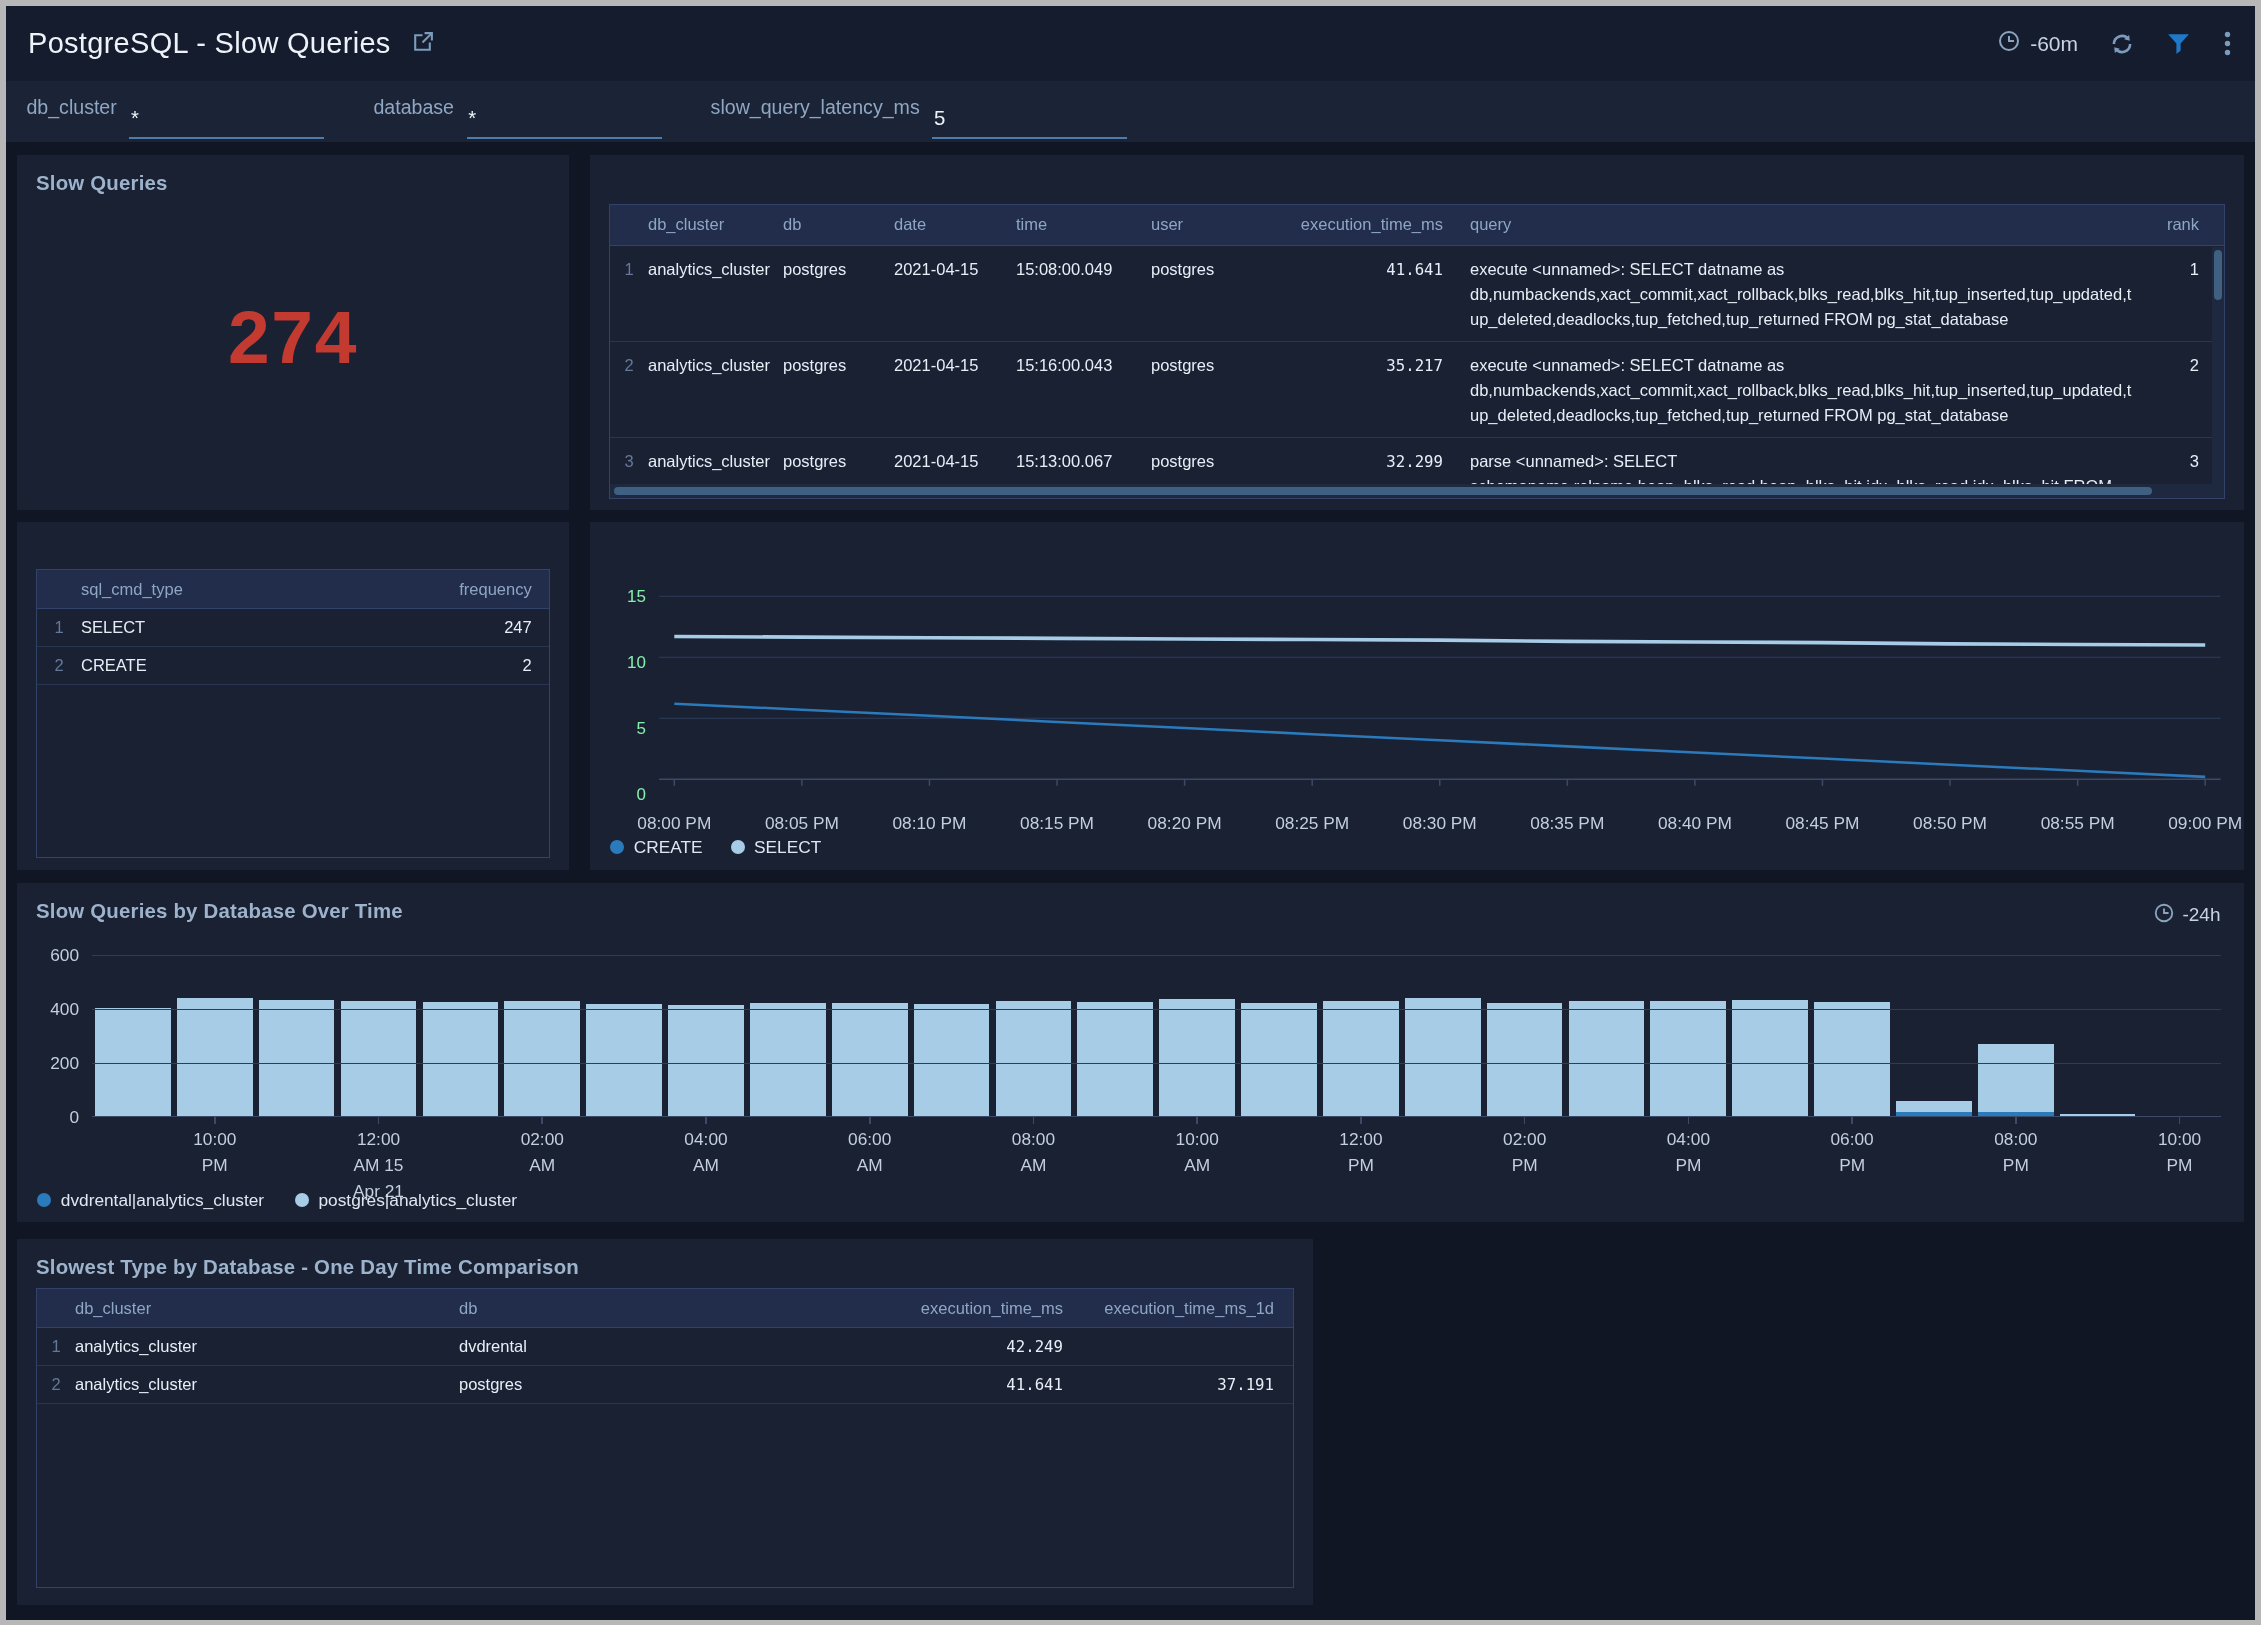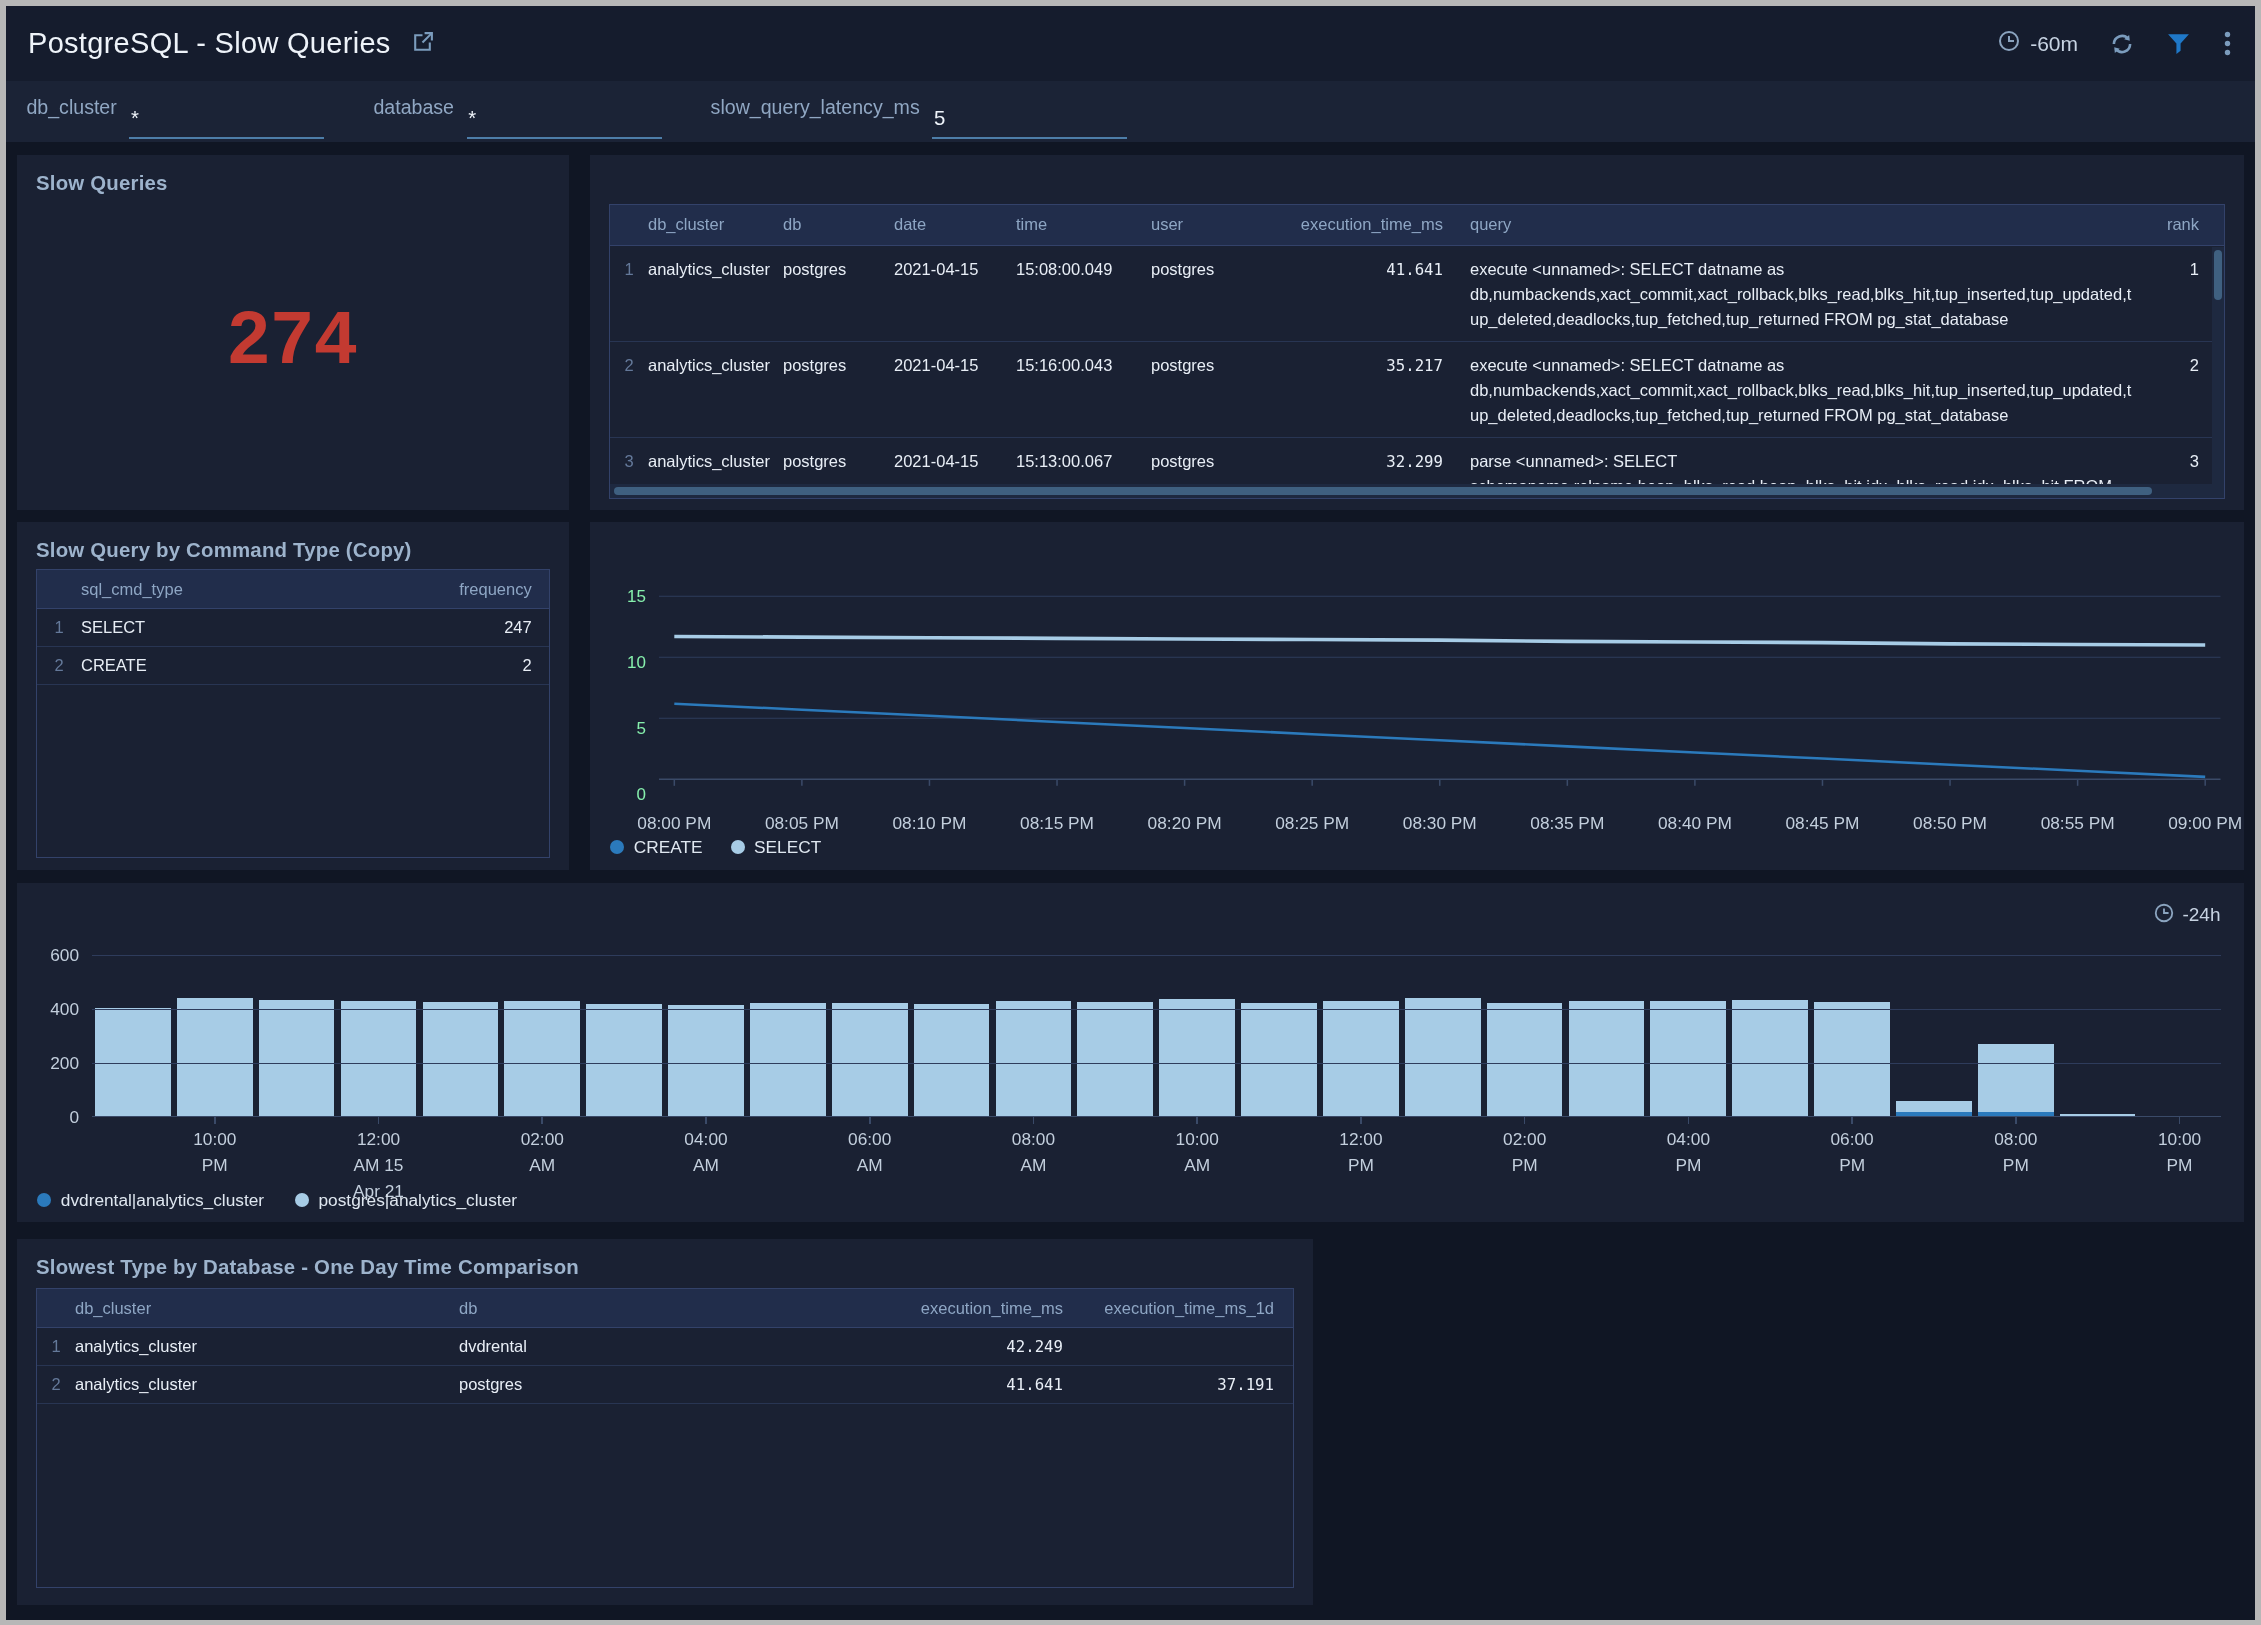--- a/index.html
+++ b/index.html
@@ -216,21 +216,20 @@
             </div>
           <div class="hsb">
               <div class="hsb-thumb"></div>
             </div>
         </div>
       </div>
     </div>
 
     <div class="row row2">
       <div class="panel pC">
-        <div class="p-title">Slow Query by Command Type (Copy)</div>
         <div class="tbox cmd-box">
           <div class="thead cmd-grid cmd-head">
             <span></span>
             <span>sql_cmd_type</span>
             <span class="c-right">frequency</span>
           </div>
           <div>
               <div class="trow cmd-grid cmd-row">
                 <div class="c-num">1</div>
                 <div>SELECT</div>
@@ -298,20 +297,21 @@
           <div class="leg-item">
             <span class="leg-dot" id="dot-select" style="background: rgb(167, 204, 230);"></span>
             <span class="leg-lab">SELECT</span>
           </div>
         </div>
       </div>
     </div>
 
     <div class="row row3">
       <div class="panel pE">
+        <div class="p-title">Slow Queries by Database Over Time</div>
         <div class="range-badge">
           <span>
             <svg width="22" height="22" viewBox="0 0 24 24" fill="none" stroke="#8ba4bf" stroke-width="2">
               <circle cx="12" cy="12" r="9"></circle>
                 <path d="M12 7v5h5"></path>
             </svg>
           </span>
           <span>-24h</span>
         </div>
         <div class="bars-wrap" id="bars-wrap">

